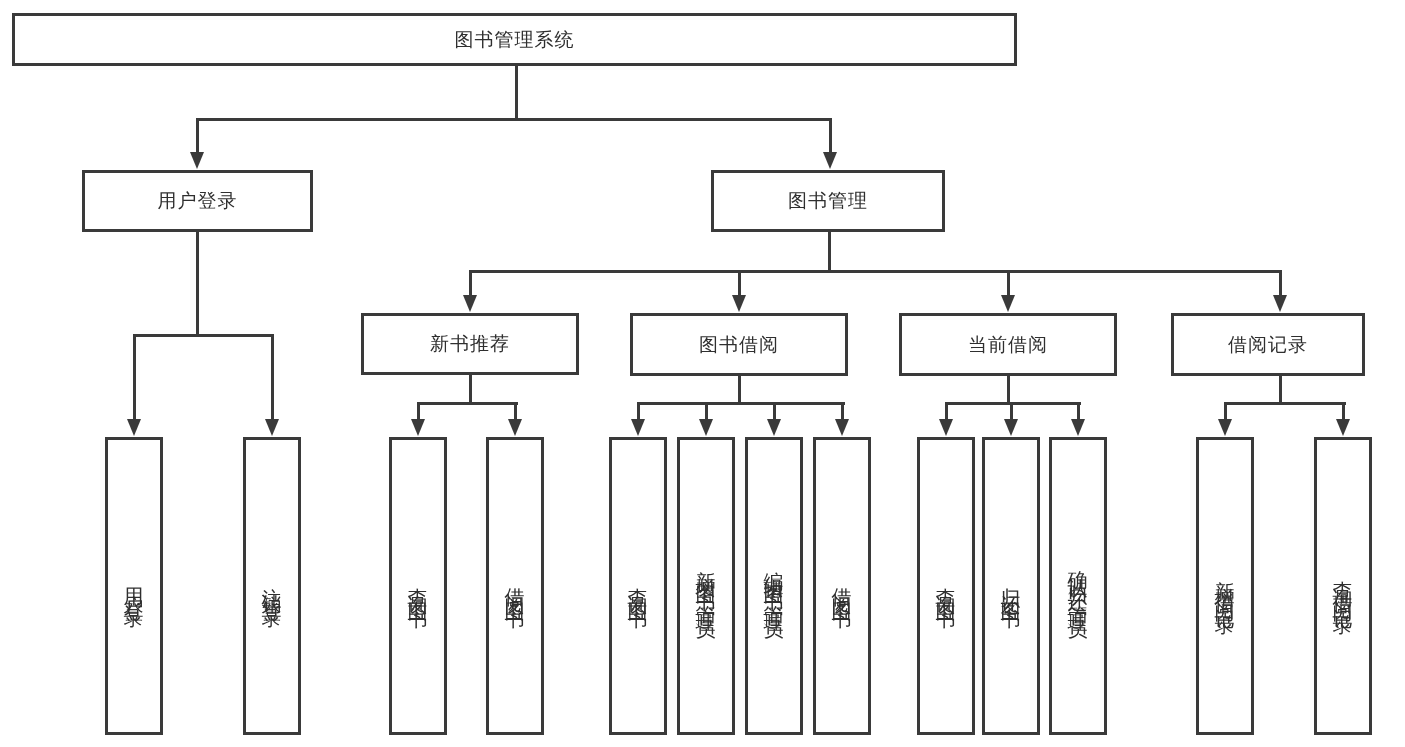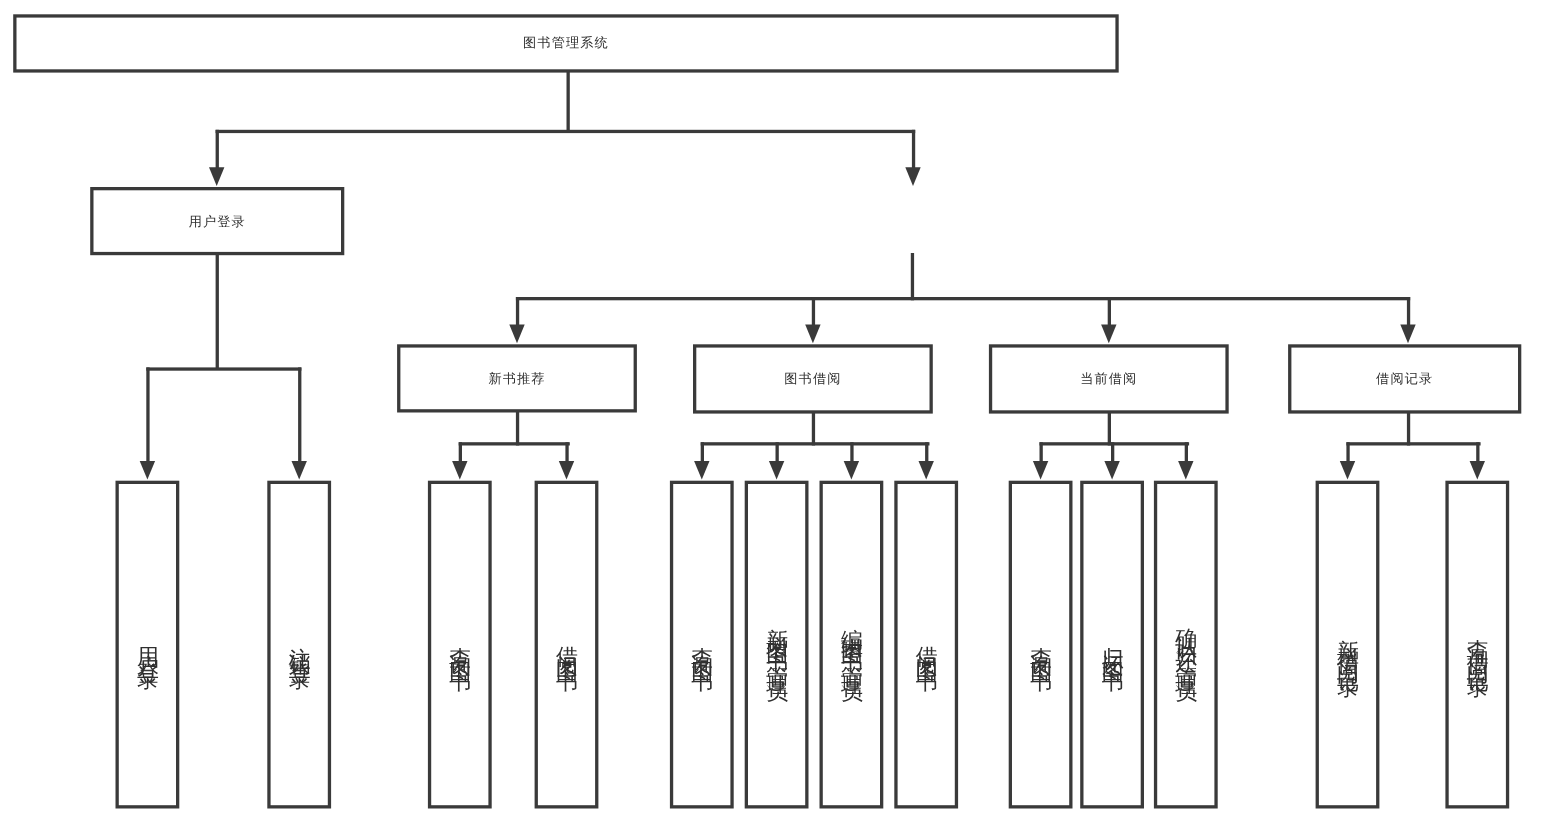--- a/index.html
+++ b/index.html
@@ -4,21 +4,21 @@
 <style>
   html,body{margin:0;padding:0;background:#ffffff;}
   #canvas{
     position:relative;width:1405px;height:747px;background:#ffffff;overflow:hidden;
     font-family:"Liberation Sans","DejaVu Sans",sans-serif;color:#2f2f2f;
   }
   .box{
     position:absolute;box-sizing:border-box;border:3px solid #3a3a3a;background:#ffffff;
     display:flex;align-items:center;justify-content:center;
   }
-  .h-label{font-size:12px;letter-spacing:1px;white-space:nowrap;}
+  .h-label{font-size:19px;letter-spacing:1px;white-space:nowrap;}
   .leaf{width:58px;height:298px;}
   .v-label{
     writing-mode:vertical-rl;text-orientation:mixed;
     font-size:20px;letter-spacing:7px;line-height:1;white-space:nowrap;
   }
   .vline{position:absolute;width:3px;background:#3a3a3a;}
   .hline{position:absolute;height:3px;background:#3a3a3a;}
   .tri{
     position:absolute;width:0;height:0;
     border-left:7px solid transparent;border-right:7px solid transparent;
@@ -41,20 +41,23 @@
   <div class="vline" style="left:515px;top:64px;height:56px"></div>
   <div class="hline" style="left:196px;top:118px;width:636px"></div>
   <div class="vline" style="left:196px;top:118px;height:37px"></div>
   <div class="tri" style="left:190px;top:152px"></div>
   <div class="vline" style="left:829px;top:118px;height:37px"></div>
   <div class="tri" style="left:823px;top:152px"></div>
 
   <div class="box" style="left:82px;top:170px;width:231px;height:62px">
     <span class="h-label">用户登录</span>
   </div>
+  <div class="box" style="left:711px;top:170px;width:234px;height:62px">
+    <span class="h-label">图书管理</span>
+  </div>
 
   <div class="vline" style="left:196px;top:230px;height:106px"></div>
   <div class="hline" style="left:133px;top:334px;width:141px"></div>
   <div class="vline" style="left:133px;top:334px;height:86px"></div>
   <div class="tri" style="left:127px;top:419px"></div>
   <div class="vline" style="left:271px;top:334px;height:86px"></div>
   <div class="tri" style="left:265px;top:419px"></div>
 
   <div class="vline" style="left:828px;top:230px;height:43px"></div>
   <div class="hline" style="left:469px;top:270px;width:813px"></div>
@@ -69,21 +72,21 @@
 
   <div class="box" style="left:361px;top:313px;width:218px;height:62px">
     <span class="h-label">新书推荐</span>
   </div>
   <div class="box" style="left:630px;top:313px;width:218px;height:63px">
     <span class="h-label">图书借阅</span>
   </div>
   <div class="box" style="left:899px;top:313px;width:218px;height:63px">
     <span class="h-label">当前借阅</span>
   </div>
-  <div class="box" style="left:1171px;top:313px;width:212px;height:63px">
+  <div class="box" style="left:1171px;top:313px;width:194px;height:63px">
     <span class="h-label">借阅记录</span>
   </div>
 
   <div class="vline" style="left:469px;top:374px;height:31px"></div>
   <div class="hline" style="left:417px;top:402px;width:101px"></div>
   <div class="vline" style="left:417px;top:402px;height:18px"></div>
   <div class="tri" style="left:411px;top:419px"></div>
   <div class="vline" style="left:514px;top:402px;height:18px"></div>
   <div class="tri" style="left:508px;top:419px"></div>
 

